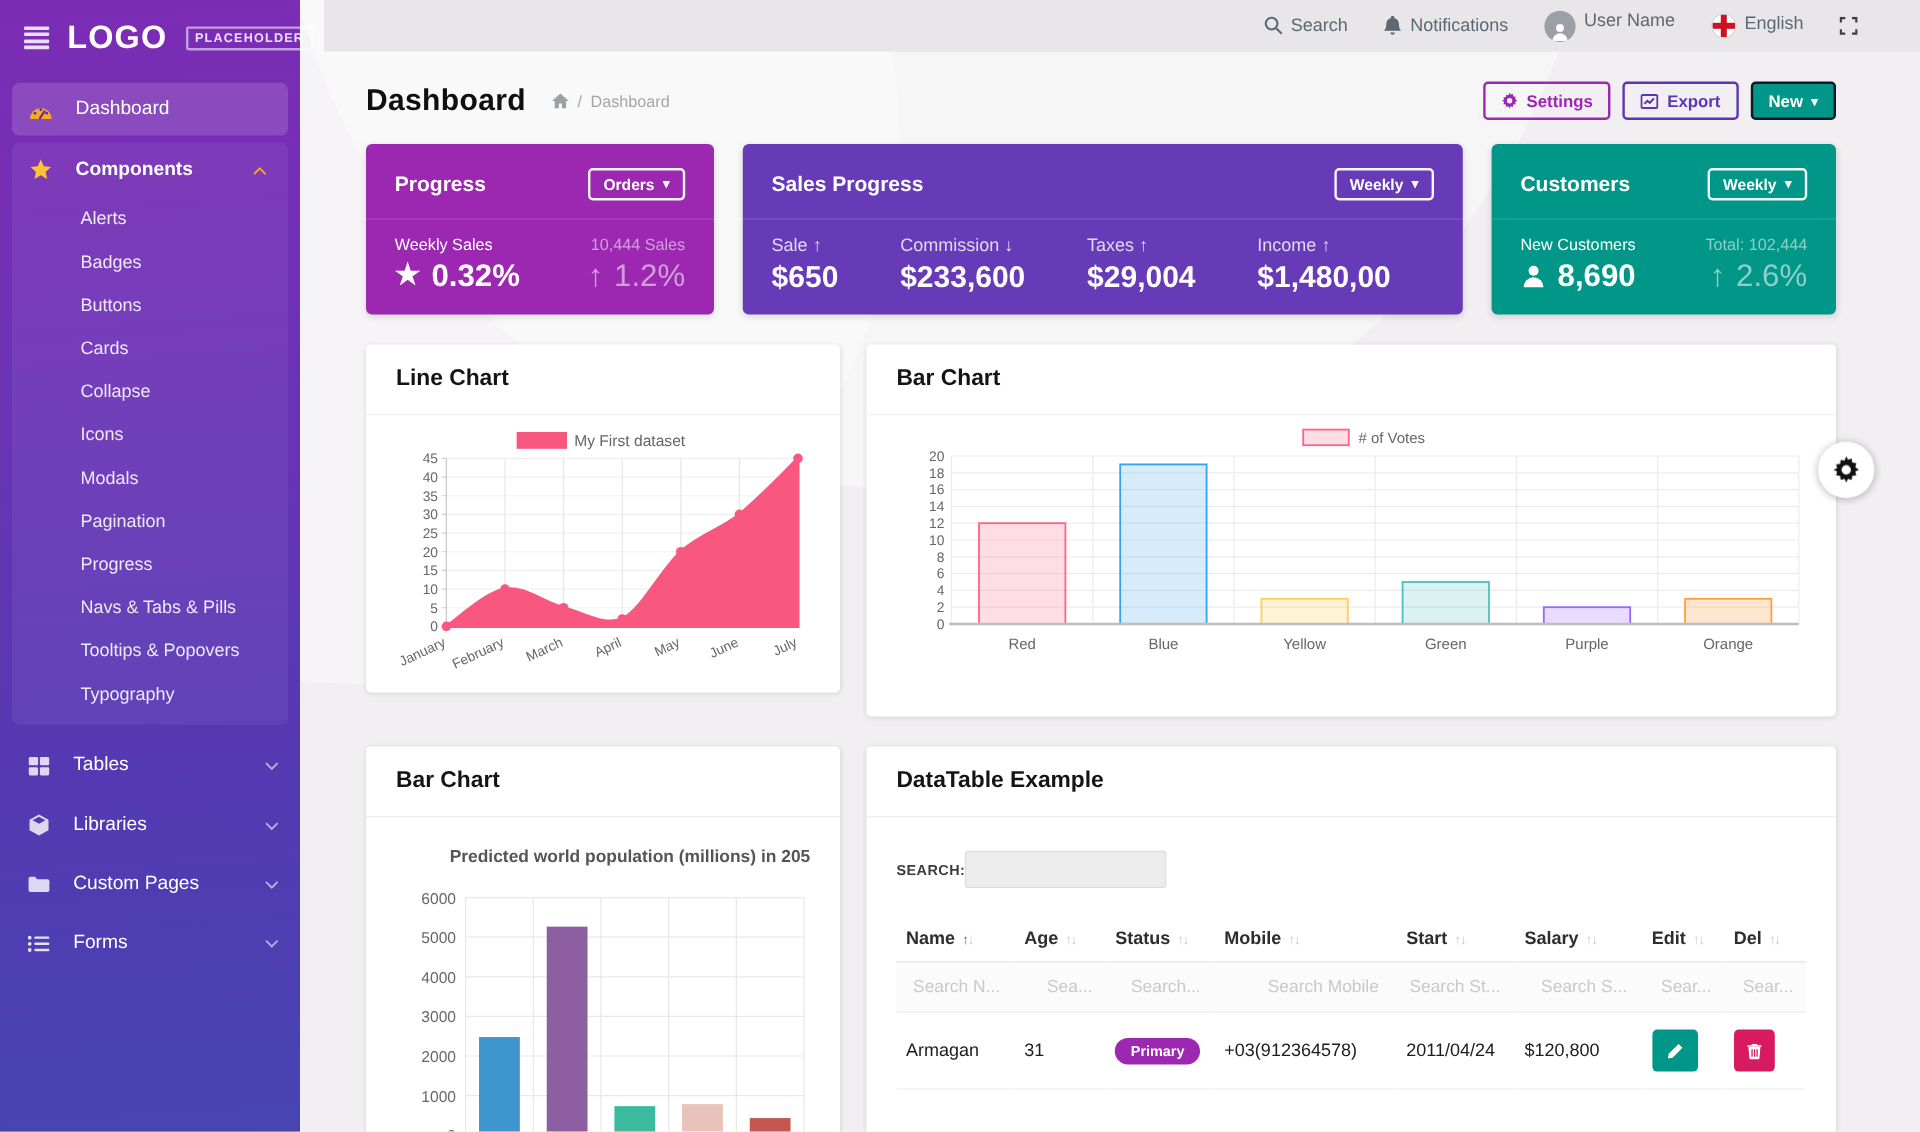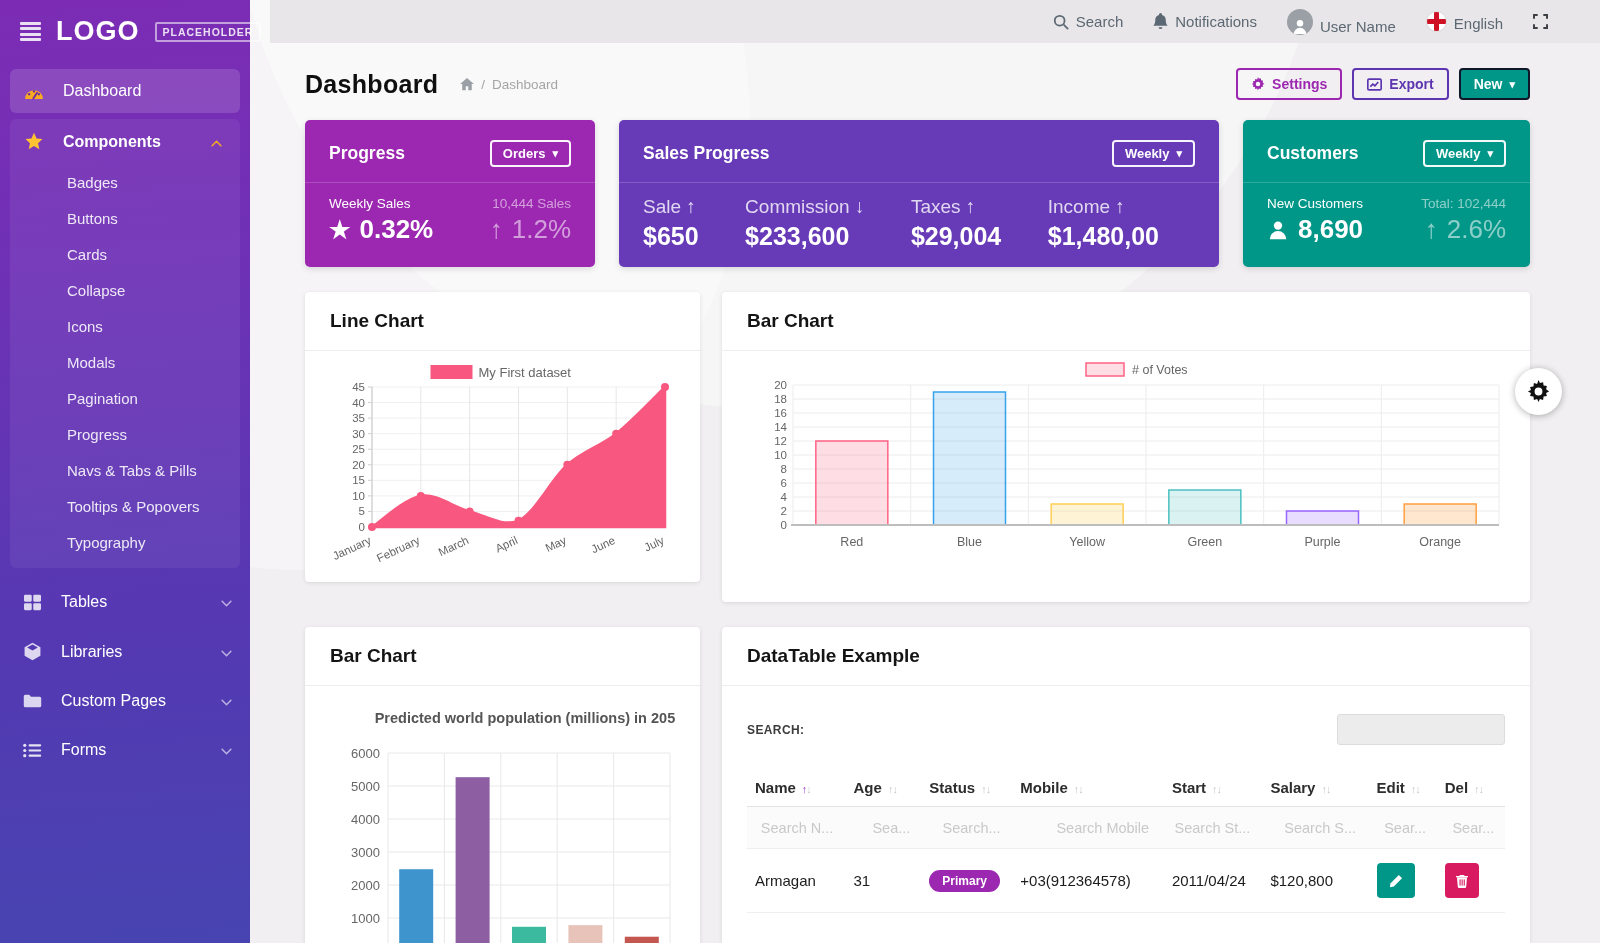--- a/index.html
+++ b/index.html
@@ -19,21 +19,21 @@
   .nav-item.active { background:rgba(255,255,255,.14); border-radius:6px; margin:6px 10px; padding:13px 12px; }
   .nav-group { background:rgba(255,255,255,.06); border-radius:6px; margin:6px 10px 10px; padding-bottom:8px; }
   .nav-group .group-head { padding:13px 12px; font-weight:600; }
   .submenu-item { color:rgba(255,255,255,.88); font-size:15px; padding:9.5px 20px 9.5px 57px; cursor:pointer; }
   .nav-item.plain { padding:15px 20px; margin-top:1px; }
   .nav-icon { width:24px; display:flex; justify-content:center; }
 
   
   .main { margin-left:270px; height:100%; position:relative; }
   .topbar { height:43px; background:#e8e6e8; display:flex; justify-content:flex-end; align-items:center; gap:30px; padding-right:52px; color:#5c6873; font-size:15px; position:relative; z-index:3; }
-  .tb-item { display:flex; align-items:flex-end; gap:7px; cursor:pointer; }
+  .tb-item { display:flex; align-items:flex-start; gap:7px; cursor:pointer; }
   .avatar { width:26px; height:26px; border-radius:50%; background:#9aa0a6; display:flex; align-items:flex-end; justify-content:center; overflow:hidden; }
   .flag { width:21px; height:21px; border-radius:50%; border:1px solid #d8d8d8;
     background: linear-gradient(#ce1124,#ce1124) center/100% 27% no-repeat,
                 linear-gradient(#ce1124,#ce1124) center/27% 100% no-repeat, #fff; }
   .deco { position:absolute; border-radius:50%; background:rgba(255,255,255,.45); z-index:0; pointer-events:none; }
 
   .content { position:relative; padding:0 70px 0 35px; z-index:1; }
   .page-head { display:flex; align-items:center; padding-top:25px; position:relative; z-index:2; }
   .page-title { font-size:25px; font-weight:800; color:#0f0f0f; letter-spacing:.3px; }
   .breadcrumb { margin-left:22px; display:flex; align-items:center; gap:7px; color:#a5a5a5; font-size:13.5px; }
@@ -52,35 +52,35 @@
   .stat-customers { flex:1; background:#009688; }
   .stat-head { display:flex; justify-content:space-between; align-items:center; padding:20px 24px 15px; border-bottom:1px solid rgba(255,255,255,.18); }
   .stat-title { font-size:17.5px; font-weight:700; }
   .btn-white { border:2px solid rgba(255,255,255,.95); border-radius:4px; padding:4px 11px; font-size:13px; font-weight:600; color:#fff; background:transparent; cursor:pointer; display:flex; gap:7px; align-items:center; font-family:inherit; }
   .stat-body { padding:13px 24px 16px; display:flex; justify-content:space-between;gap:29px; }
   .sb-lbl { font-size:13.5px; }
   .sb-val { font-size:26px; font-weight:800; margin-top:3px; display:flex; align-items:center; gap:9px; }
   .sb-right { text-align:right; color:rgba(255,255,255,.55); }
   .sb-right .sb-val { font-weight:400; justify-content:flex-end; }
   .metrics { display:flex; justify-content:space-between; padding-right:36px; flex:1; }
-  .metric .m-lbl { font-size:19px; color:rgba(255,255,255,.8); }
+  .metric .m-lbl { font-size:15px; color:rgba(255,255,255,.8); }
   .metric .m-val { font-size:25px; font-weight:800; margin-top:4px; }
 
   
   .row2, .row3 { display:flex; gap:22px; margin-top:25px; align-items:flex-start; position:relative; z-index:2; }
   .card { background:#fff; border-radius:4px; box-shadow:0 1px 4px rgba(0,0,0,.1); overflow:hidden; }
   .card-head { padding:18px 25px; font-size:19px; font-weight:800; color:#141414; border-bottom:1px solid #ededed; }
   .card-line { width:395px; height:290px; }
   .card-votes { flex:1; height:310px; }
   .card-pop { width:395px; height:345px; }
   .card-table { flex:1; height:345px; }
   .card-body { padding:8px 25px; }
 
   
-  .search-row { display:flex; justify-content:space-between; align-items:center; gap:0; margin-top:20px; }
+  .search-row { display:flex; justify-content:flex-start; align-items:center; gap:0; margin-top:20px; }
   .search-lbl { font-size:12px; font-weight:700; color:#3c3c3c; letter-spacing:.4px; }
   .search-input { width:168px; height:31px; background:#ececec; border:1px solid #dcdcdc; border-radius:3px; outline:none; padding:0 8px; font-family:inherit; }
   table.dt { width:100%; border-collapse:collapse; margin-top:24px; font-size:15px; table-layout:fixed; }
   .dt th { text-align:left; padding:10px 8px; border-bottom:1px solid #e3e3e3; color:#2d2d2d; font-weight:700; font-size:15px; white-space:nowrap; }
   .dt th .sort { font-size:11px; color:#c9c9c9; margin-left:6px; letter-spacing:-1px; }
   .dt th.sorted .up { color:#a435c6; }
   .dt tr.filter td { padding:12px 8px; border-bottom:1px solid #eee; background:#fbfbfb; }
   .dt tr.filter input { border:none; background:transparent; font-family:Liberation Sans, sans-serif; font-size:14.5px; color:#555; width:95%; outline:none;text-align:right; }
   .dt tr.filter input::placeholder { color:#c9c9c9; }
   .dt td { padding:14px 8px; border-bottom:1px solid #efefef; color:#1c1c1c; overflow:hidden; white-space:nowrap; }
@@ -126,20 +126,21 @@
             <svg width="20" height="19" viewBox="0 0 24 23">
               <path d="M12 1l3.1 6.8 7.2.8-5.4 5 1.5 7.2L12 17l-6.4 3.8 1.5-7.2-5.4-5 7.2-.8z" fill="#ffc233"></path>
             </svg>
           </span>
           <span>Components</span>
           <span class="chev"><svg width="11" height="7" viewBox="0 0 12 8">
               <path d="M1 6.5L6 1.5 11 6.5" fill="none" stroke="#f7a825" stroke-width="1.8" stroke-linecap="round"></path>
             </svg></span>
         </div>
       <div class="submenu">
+          <div class="submenu-item">Alerts</div>
           <div class="submenu-item">Badges</div>
           <div class="submenu-item">Buttons</div>
           <div class="submenu-item">Cards</div>
           <div class="submenu-item">Collapse</div>
           <div class="submenu-item">Icons</div>
           <div class="submenu-item">Modals</div>
           <div class="submenu-item">Pagination</div>
           <div class="submenu-item">Progress</div>
           <div class="submenu-item">Navs &amp; Tabs &amp; Pills</div>
           <div class="submenu-item">Tooltips &amp; Popovers</div>

